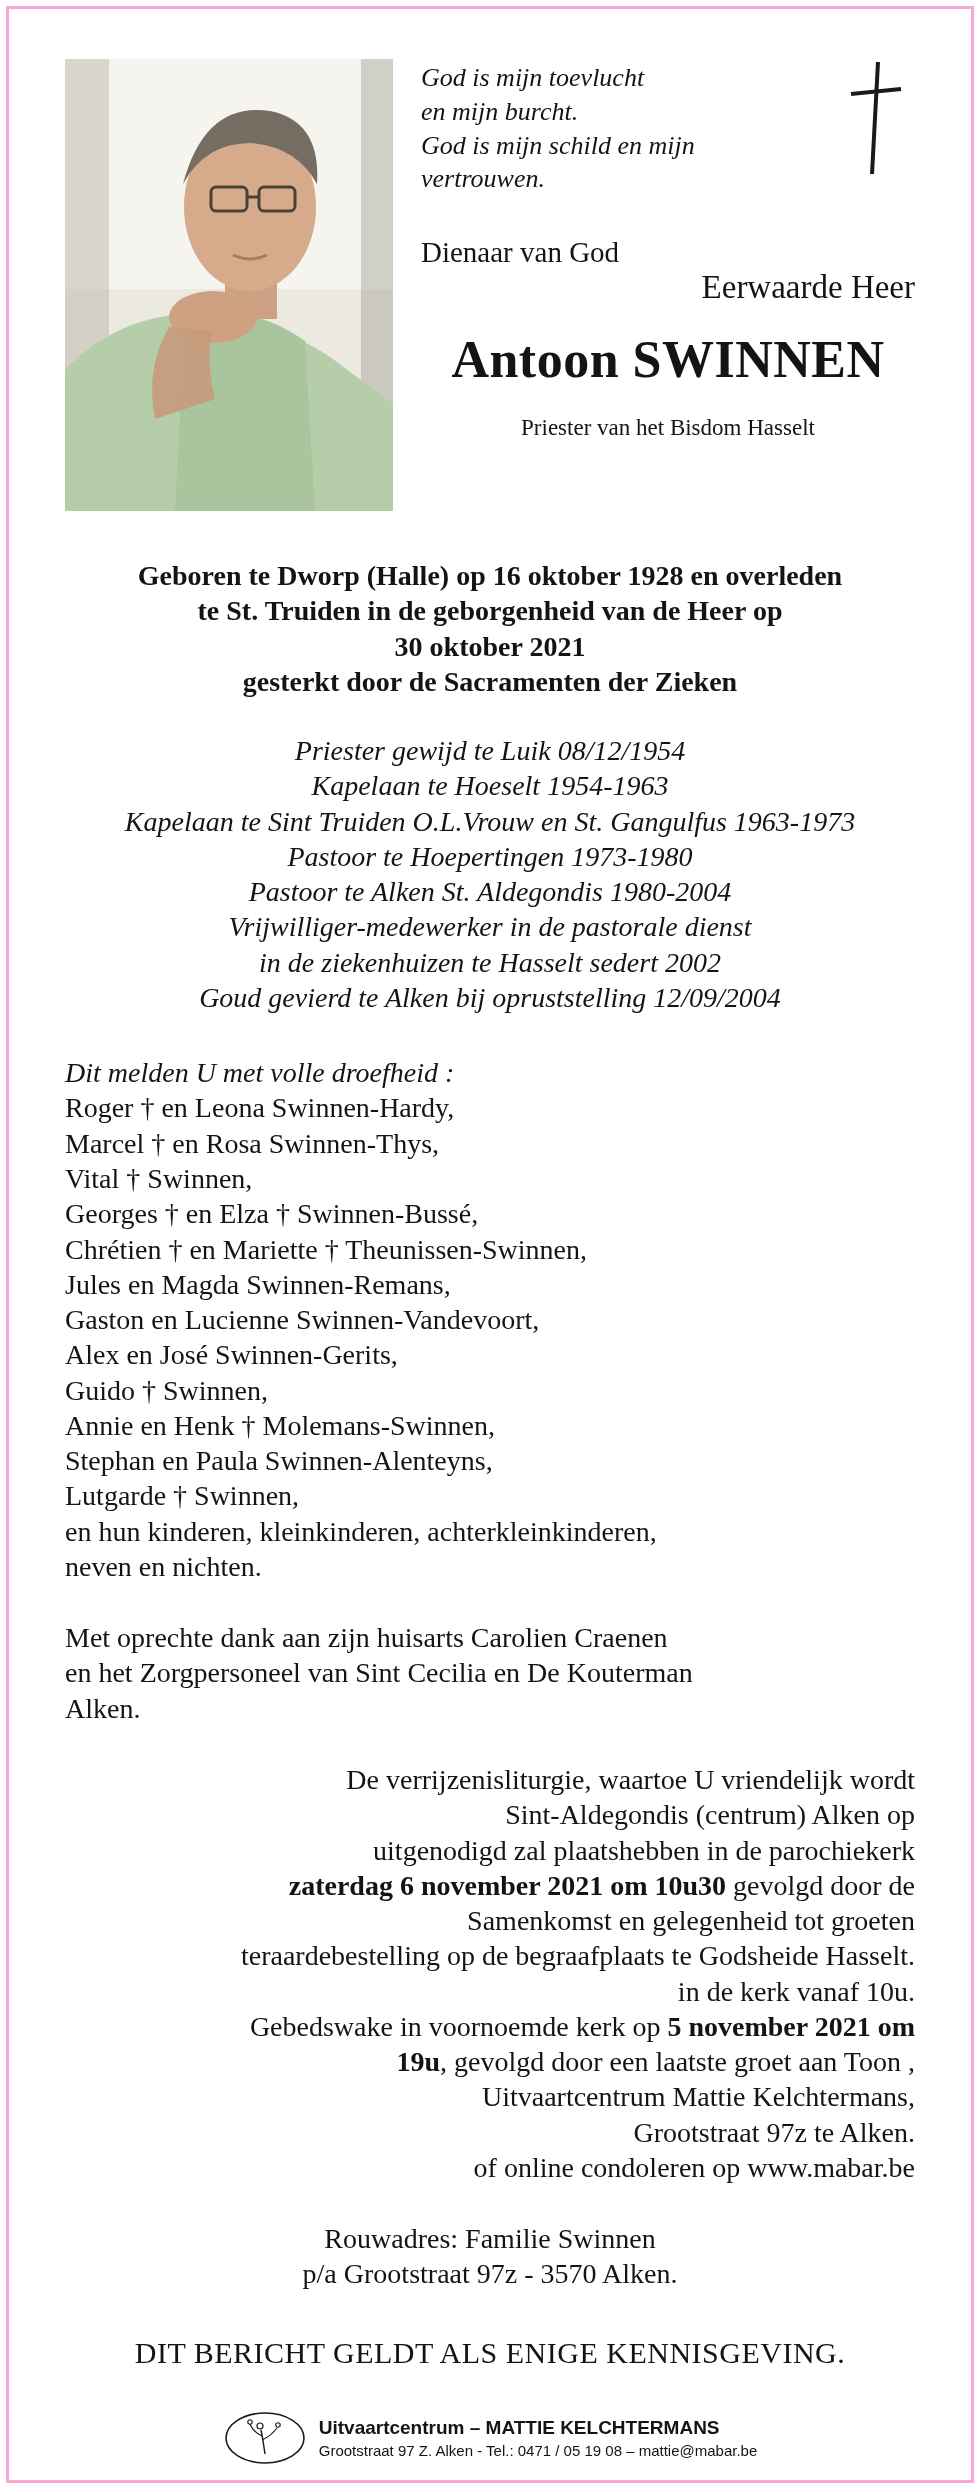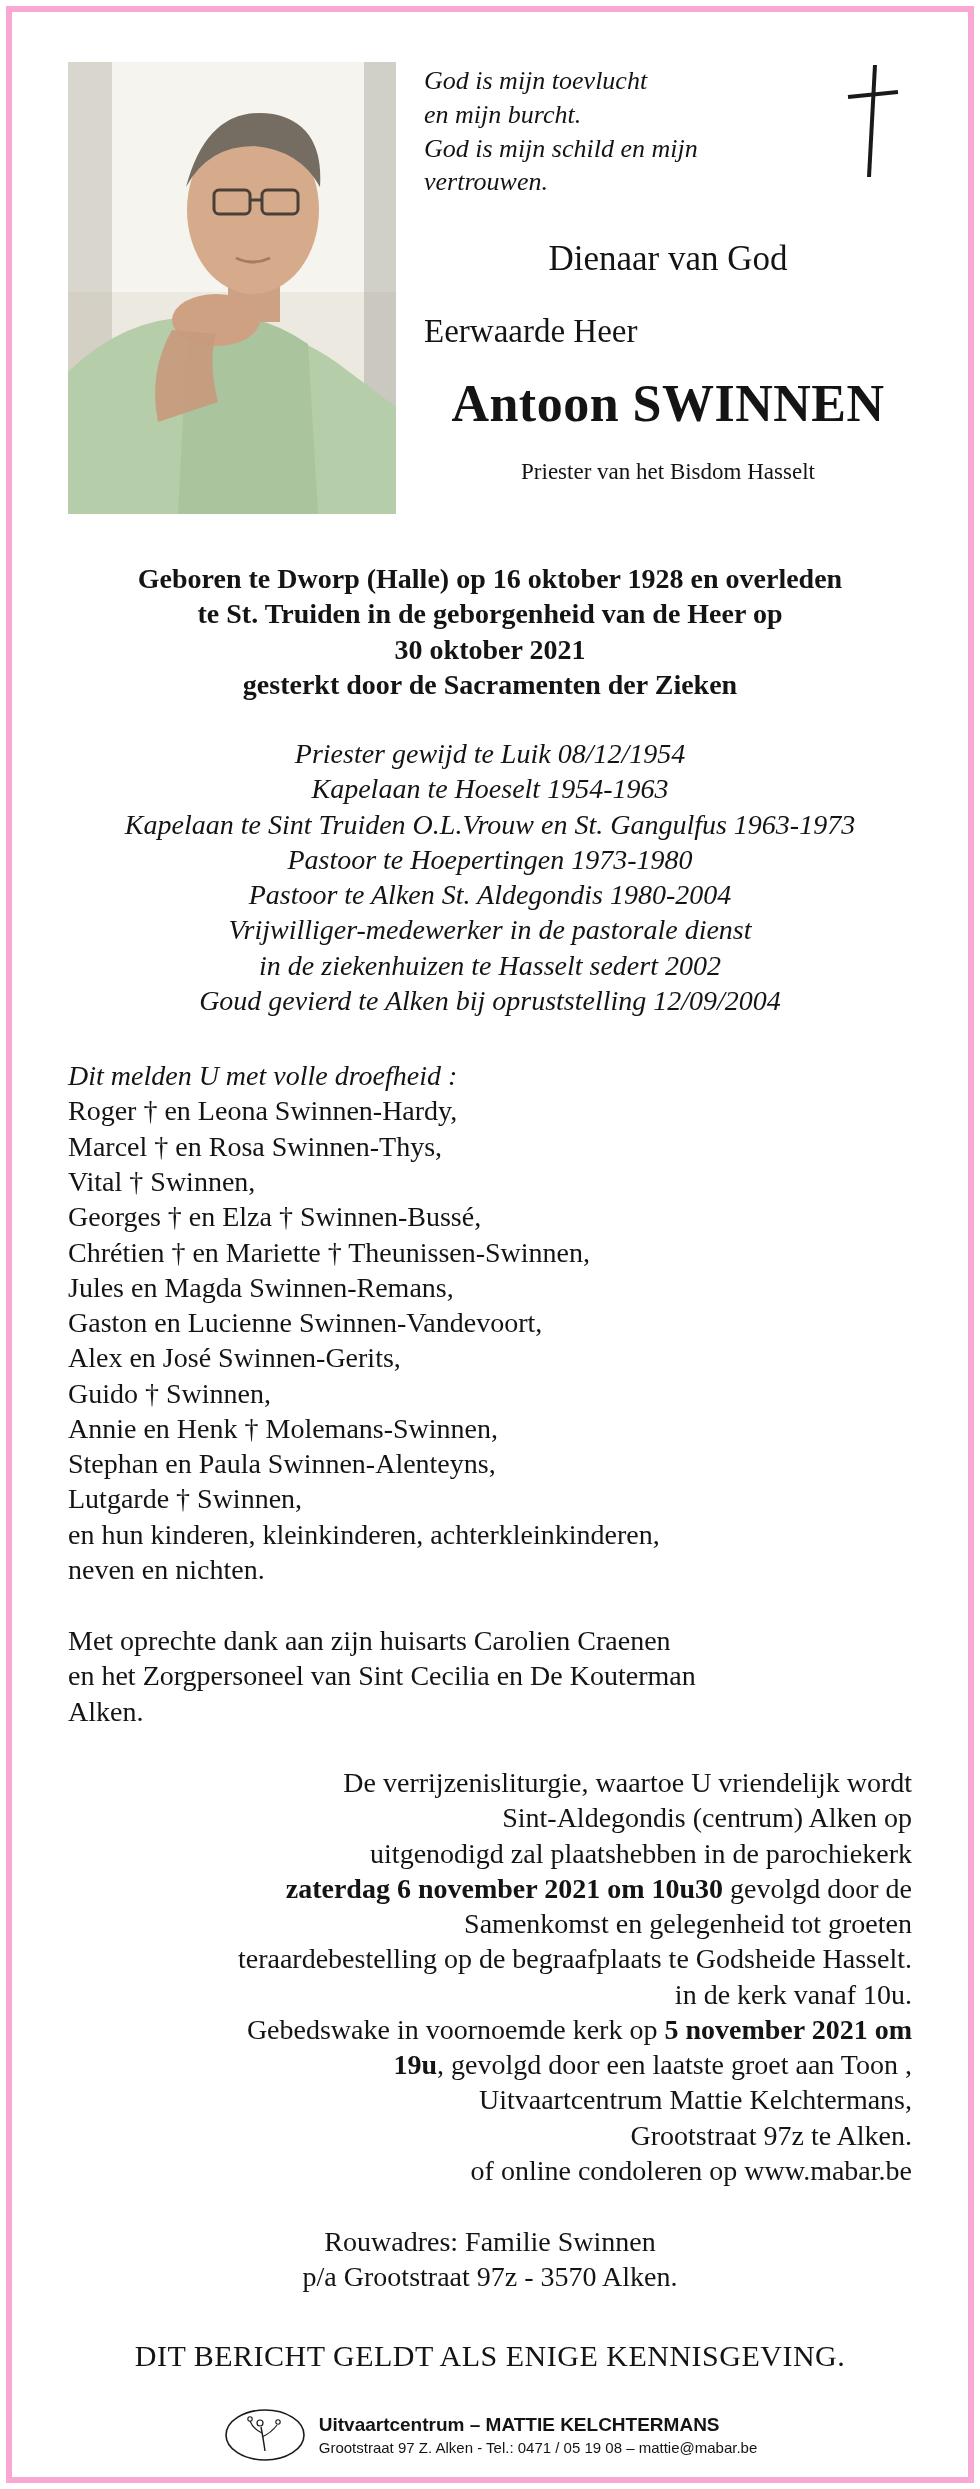--- a/index.html
+++ b/index.html
@@ -6,37 +6,37 @@
   html, body { background:#ffffff; }
   body {
     width:980px; height:2489px;
     font-family:"Liberation Serif","DejaVu Serif",serif;
     color:#141414;
     position:relative;
   }
   .page {
     position:absolute; left:6px; top:6px;
     width:968px; height:2477px;
-    border:6px solid #f9a8d4;
+    border:3px solid #f9a8d4;
     padding:50px 56px 18px 56px;
     background:#fff;
     overflow:hidden;
   }
   
   .header { display:flex; }
   .photo {
     width:328px; height:452px; flex:0 0 328px;
     background:#e9e7e0; overflow:hidden;
   }
   .photo svg { display:block; width:100%; height:100%; }
   .head-right { flex:1 1 auto; position:relative; padding-left:28px; }
   .quote { font-style:italic; font-size:26px; line-height:1.3; white-space:pre-line; padding-top:2px; max-width:420px; }
   .cross { position:absolute; top:0; right:8px; width:64px; height:118px; }
-  .line-dienaar  { text-align:center; font-size:35px; margin-top:40px; }
-  .line-eerwaarde{ text-align:left; font-size:33px; margin-top:34px; }
+  .line-dienaar  { font-size:29px; margin-top:40px; }
+  .line-eerwaarde{ text-align:right; font-size:33px; }
   .line-name     { text-align:center; font-size:52px; font-weight:700; margin-top:24px; letter-spacing:0.5px; }
   .line-subtitle { text-align:center; font-size:23px; margin-top:26px; }
   
   .txt { font-size:28px; line-height:1.26; }
   .center { text-align:center; }
   .pre { white-space:pre-line; }
   .birth    { margin-top:47px;font-weight:bold; }
   .ministry { margin-top:34px; font-style:italic; }
   .family   { margin-top:40px; }
   .family-intro { font-style:italic; }

